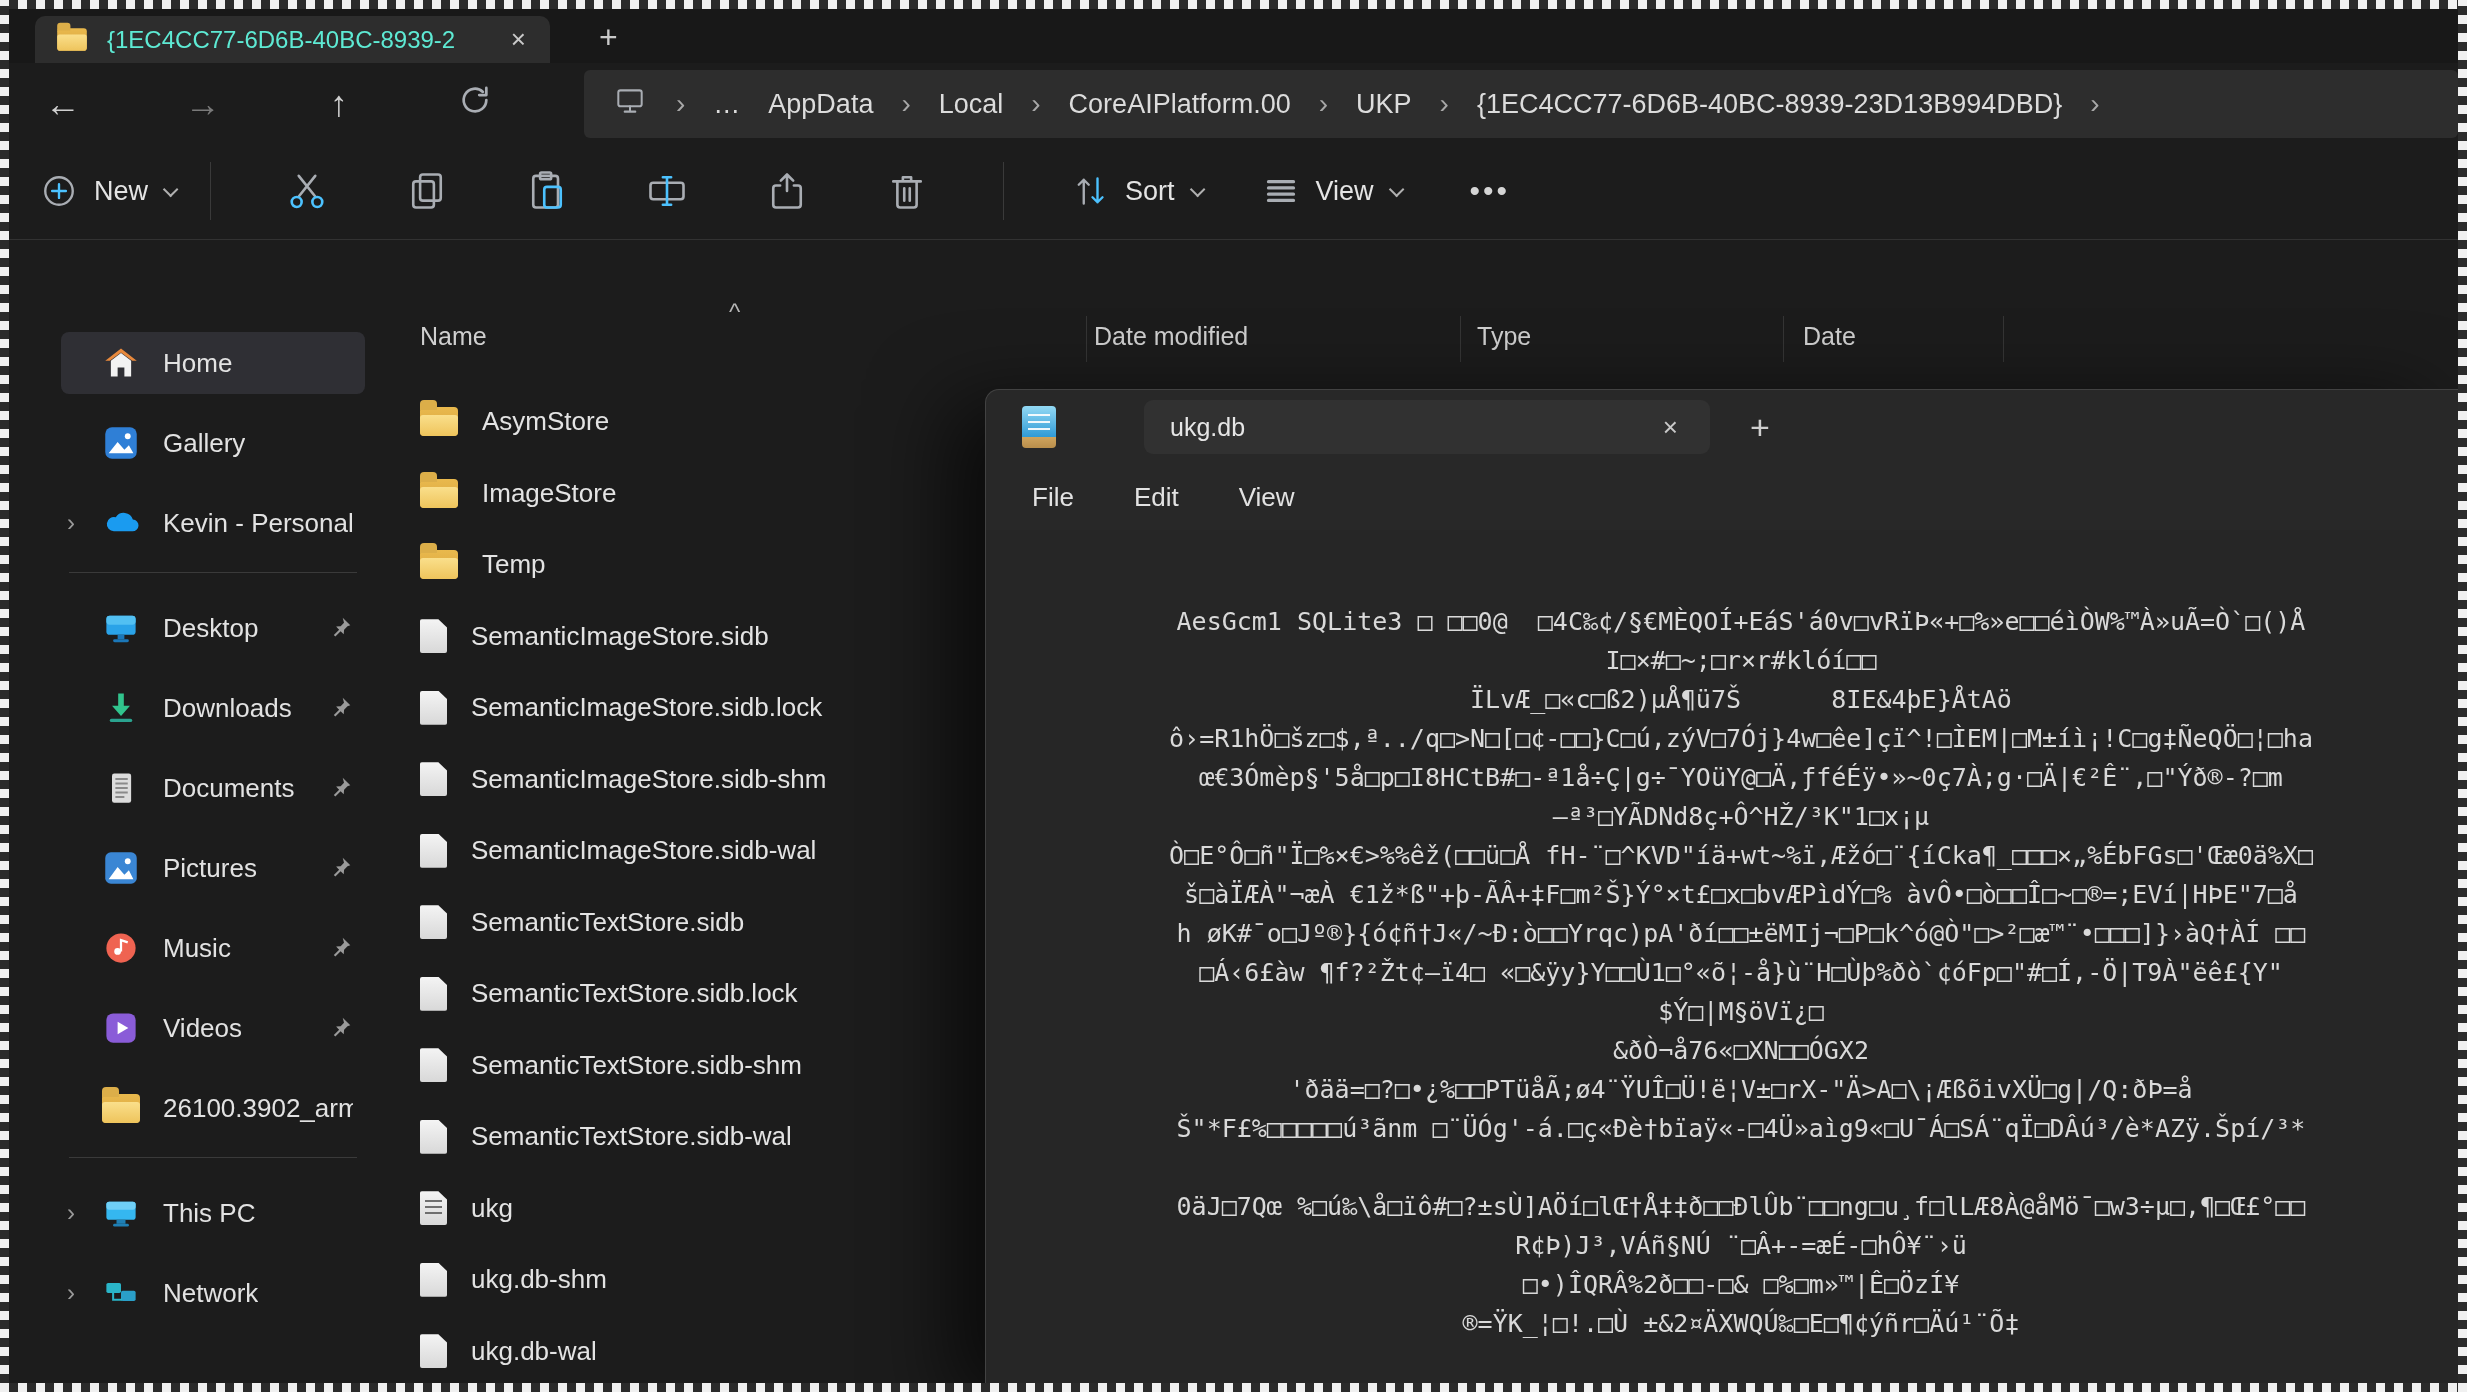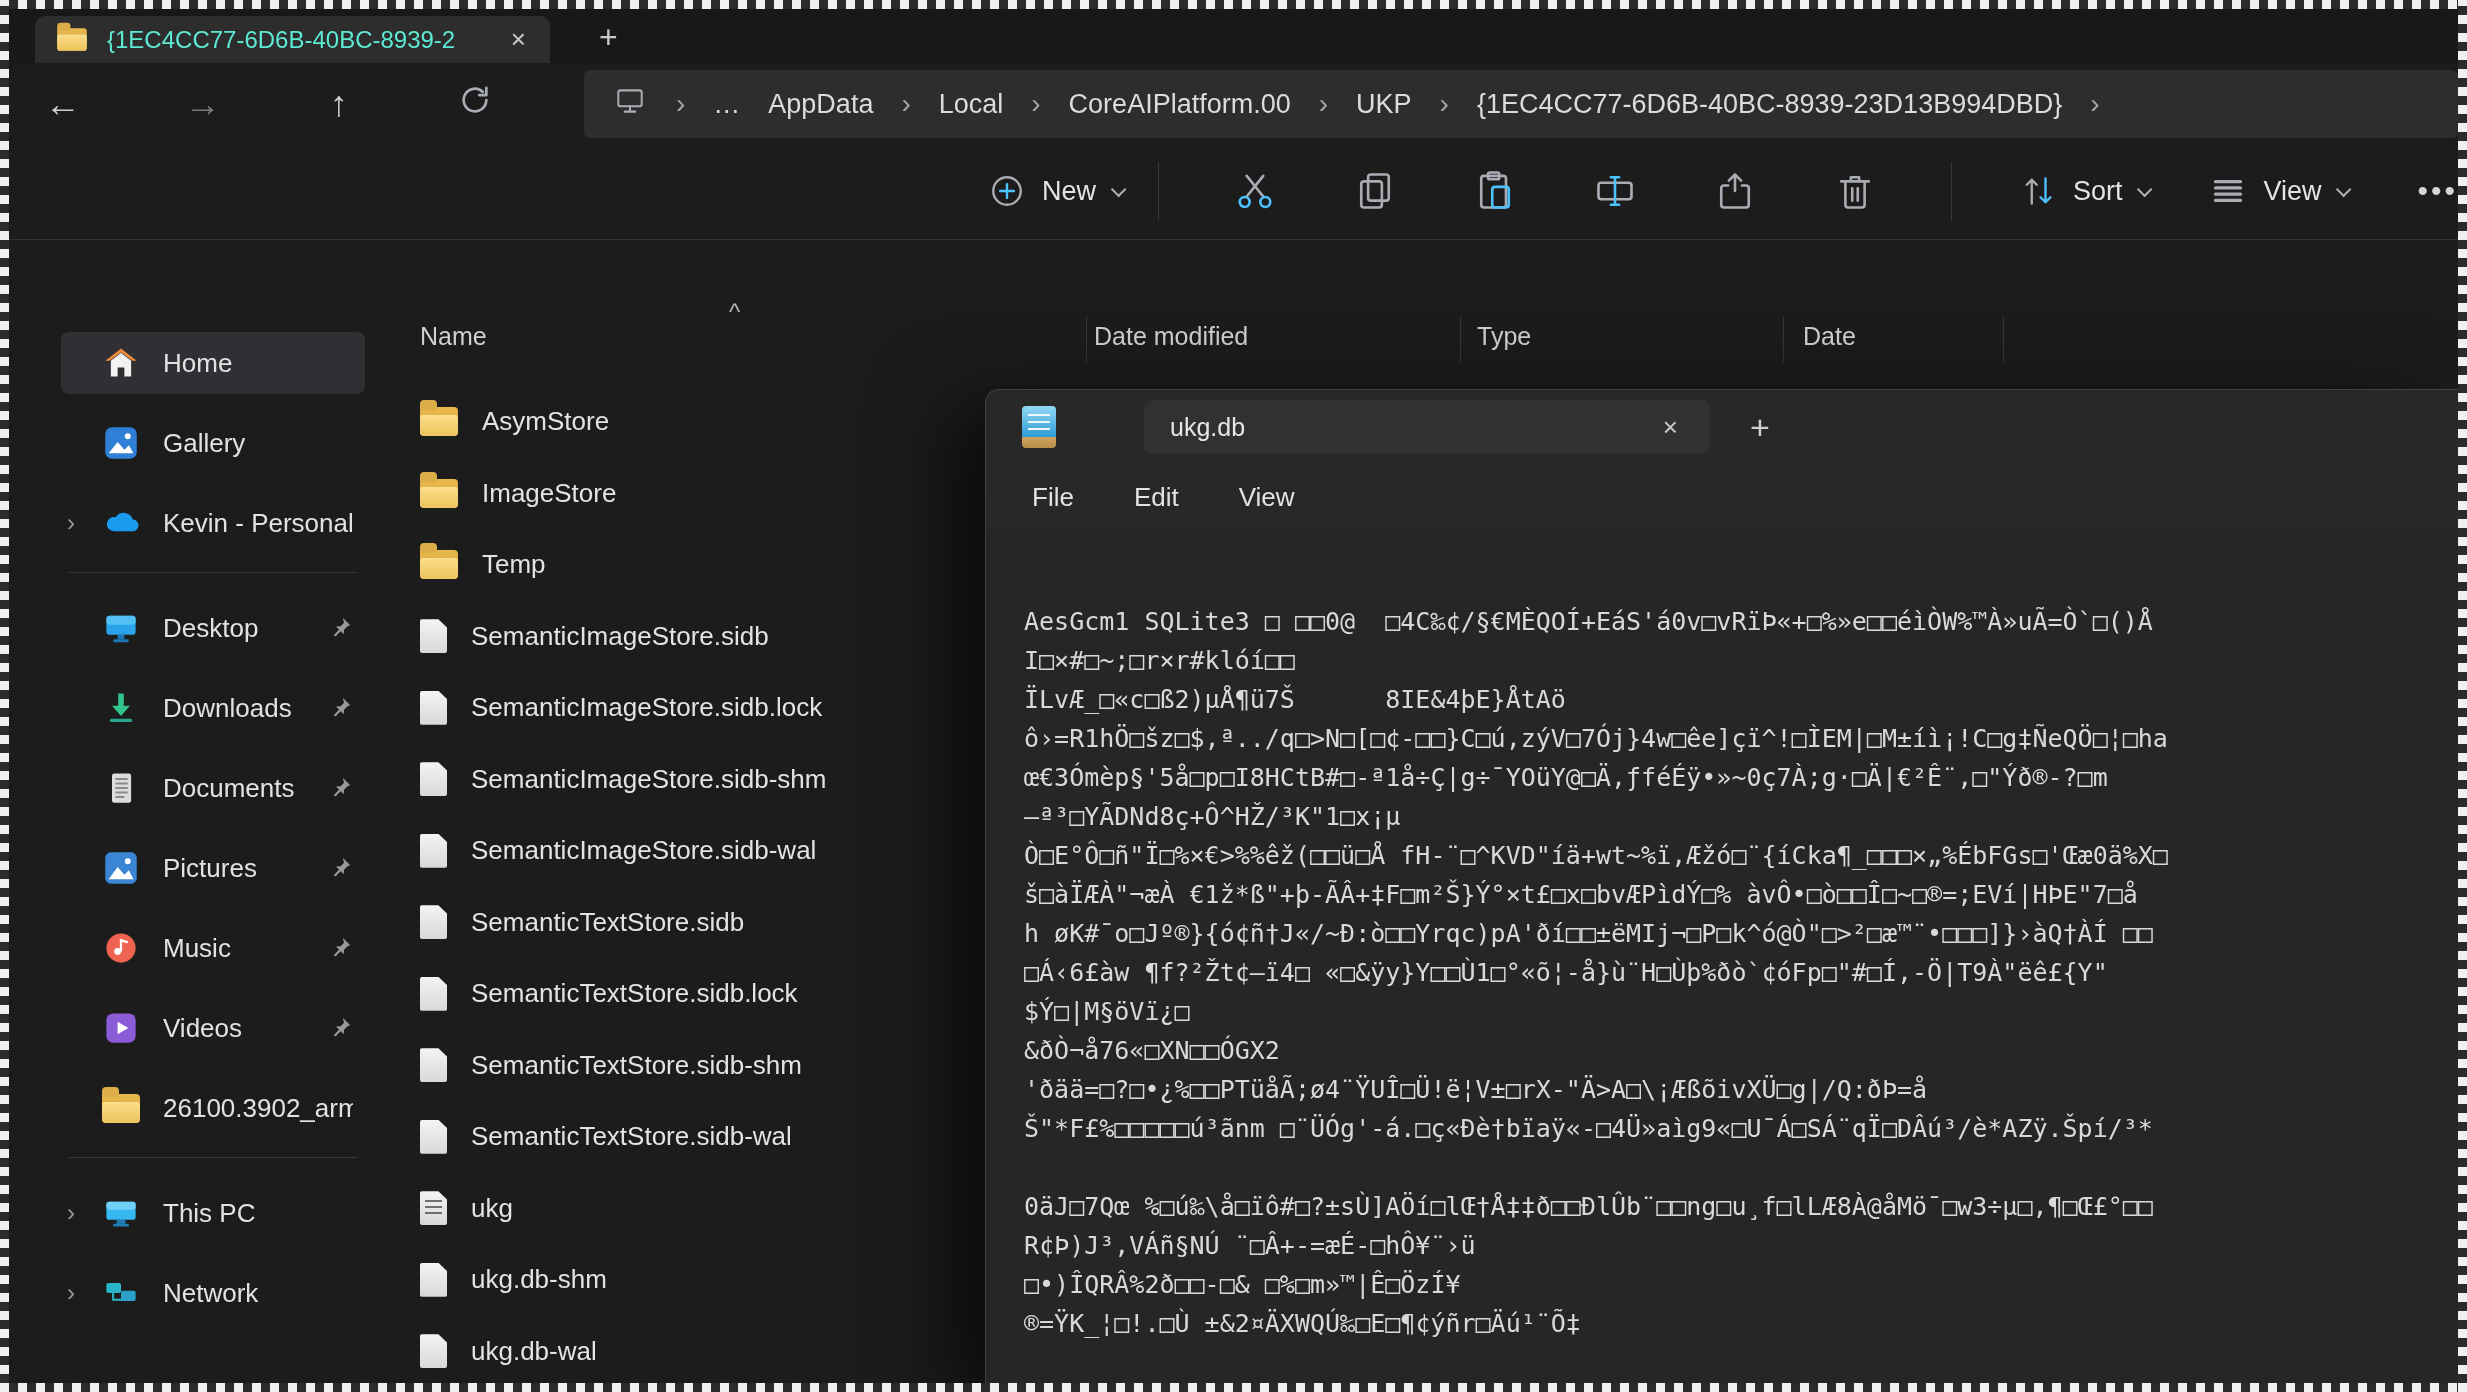--- a/index.html
+++ b/index.html
@@ -26,21 +26,21 @@
   .address-bar { position:absolute; left:9px; right:9px; top:63px; height:82px; background:#1c1c1c;
                  display:flex; align-items:center; }
   .nav-btn { width:64px; text-align:center; font-size:36px; color:#cfcfcf; }
   .nav-btn.dim { color:#7a7a7a; }
   .nav-back{ margin-left:22px;} .nav-fwd{ margin-left:76px;} .nav-up{ margin-left:72px;} .nav-refresh{ margin-left:72px;}
   .crumb-bar { position:absolute; left:575px; right:0; top:7px; height:68px; background:#2d2d2d; border-radius:6px;
                display:flex; align-items:center; gap:28px; padding:0 28px; font-size:27px; color:#dadada; overflow:hidden; white-space:nowrap; }
   .crumb-sep { color:#a8a8a8; font-size:28px; }
   .crumb { color:#dcdcdc; }
 
-  .toolbar { position:absolute; left:9px; right:9px; top:145px; height:92px; display:flex; align-items:center; background:#1c1c1c;justify-content:flex-end; }
+  .toolbar { position:absolute; left:9px; right:9px; top:145px; height:92px; display:flex; align-items:center; background:#1c1c1c; }
   .tb-new { display:flex; align-items:center; gap:15px; margin-left:30px; font-size:27px; color:#e4e4e4; }
   .chev-down { width:11px; height:11px; border-right:2px solid #b0b0b0; border-bottom:2px solid #b0b0b0;
                transform:rotate(45deg) translateY(-3px); display:inline-block; }
   .tb-sep { width:1px; height:58px; background:#3a3a3a; margin:0 36px; }
   .tb-ico { width:46px; height:46px; margin:0 37px; display:flex; align-items:center; justify-content:center; }
   .tb-group { display:flex; align-items:center; gap:15px; font-size:27px; color:#e4e4e4; margin:0 30px; }
   .tb-more { font-size:30px; letter-spacing:3px; color:#d5d5d5; margin-left:40px; }
   .toolbar-divider { position:absolute; left:9px; right:9px; top:239px; height:1px; background:#323232; }
 
   
@@ -87,21 +87,21 @@
       background:repeating-linear-gradient(180deg,rgba(255,255,255,.9) 0 2px,transparent 2px 7px); }
   .np-tab { margin-left:88px; width:566px; height:54px; background:#313131; border-radius:9px;
             display:flex; align-items:center; padding:0 26px; font-size:25px; color:#e6e6e6; }
   .np-tab-title { flex:1; }
   .np-newtab { margin-left:40px; font-size:34px; color:#cfcfcf; }
   .np-menubar { height:66px; display:flex; align-items:center; gap:60px; padding-left:46px;
                 font-size:26px; color:#e2e2e2; }
   .np-editor { position:absolute; top:140px; left:0; right:0; bottom:0; background:#262626; overflow:hidden;
                padding:72px 0 0 38px; font-family:"DejaVu Sans Mono","DejaVu Sans",monospace;
                font-size:25px; line-height:39px; color:#d9d9d9; }
-  .np-line { white-space:pre; min-height:39px; }
+  .np-line { white-space:pre; min-height:39px;text-align:center; }
 
   svg.lineic { stroke:#a9adb3; stroke-width:1.9; fill:none; stroke-linecap:round; stroke-linejoin:round; }
   svg.lineic .acc { stroke:#4cc2ff; }
 </style>
 </head>
 <body>
 
 <div class="screen">
 
   <div class="tab-strip">

